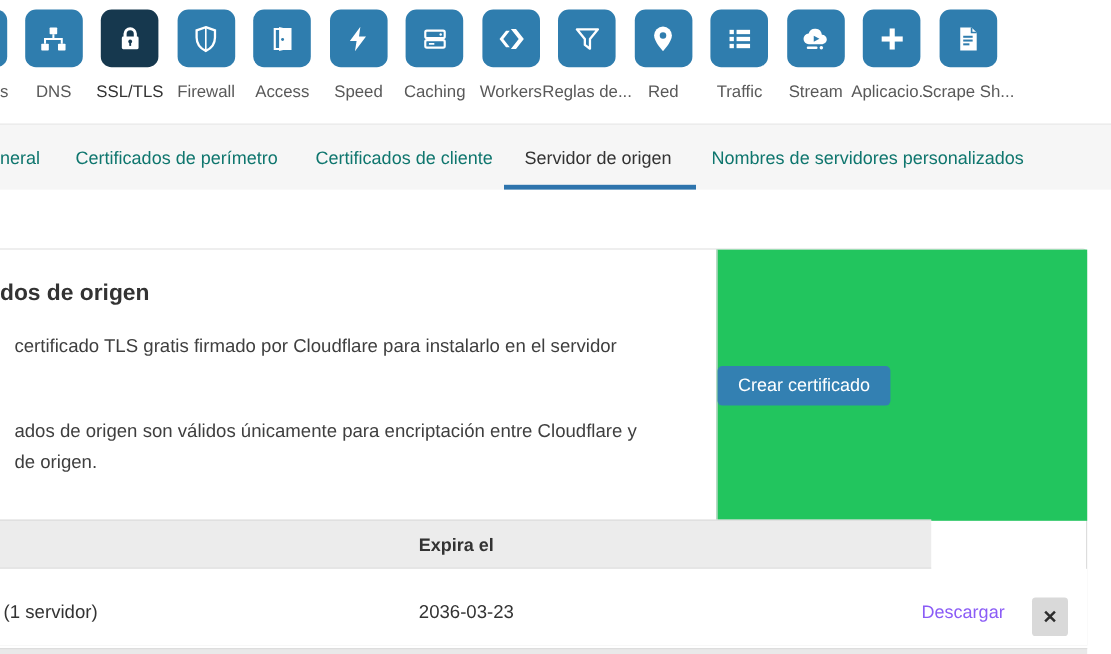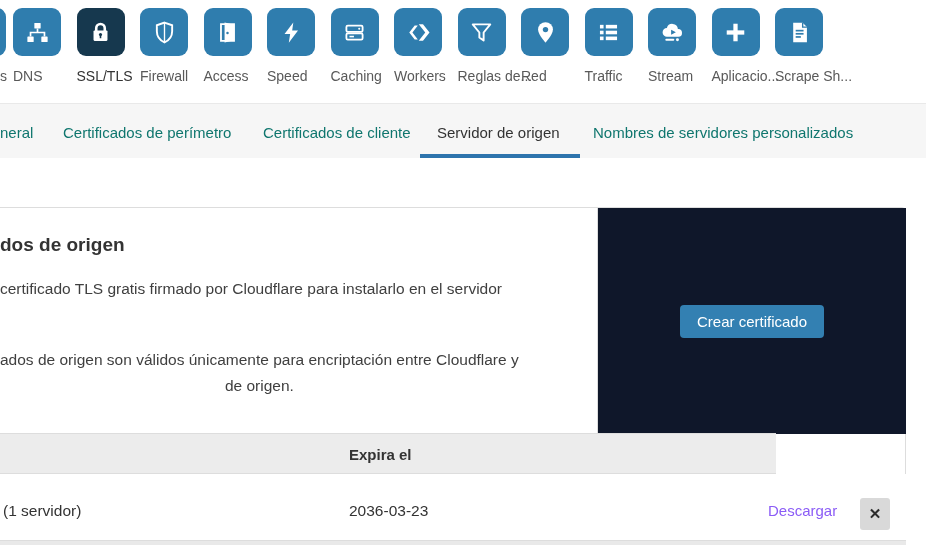--- a/index.html
+++ b/index.html
@@ -4,39 +4,39 @@
 <style>
   * { margin:0; padding:0; box-sizing:border-box; }
   html,body { width:926px; height:545px; }
   body {
     position:relative; overflow:hidden; background:#fff;
     font-family:"Liberation Sans", sans-serif; color:#333;
   }
   
   .toolbar { position:absolute; top:0; left:0; width:926px; height:96px; background:#fff; }
   .nav-strip { position:absolute; left:13px; top:0; display:flex; }
-  .nav-item { width:63.5px; padding-top:8px; display:flex; flex-direction:column; cursor:pointer; }
+  .nav-item { width:63.5px; padding-top:8px; display:flex; flex-direction:column; align-items:center; cursor:pointer; }
   .tile { width:48px; height:48px; border-radius:9px; background:#2f7dae; display:flex; align-items:center; justify-content:center; flex:0 0 auto; }
   .tile.dark { background:#16384e; }
   .tile svg { width:27px; height:27px; display:block; }
   .nav-label { margin-top:12px; font-size:14px; color:#595959; white-space:nowrap; line-height:16px; }
   .nav-item.active .nav-label { color:#333; font-weight:normal; }
   .partial-tile { position:absolute; left:-42px; top:8px; }
   .partial-label { position:absolute; left:0; top:68px; font-size:14px; color:#595959; }
   
   .tabbar { position:absolute; top:103px; left:0; width:926px; height:55px; background:#f6f6f6; border-top:1px solid #e9e9e9; }
   .tab { position:absolute; top:0; height:55px; line-height:57px; font-size:15px; color:#0f766e; white-space:nowrap; cursor:pointer; }
   .tab.active { color:#333; }
   .tab-underline { position:absolute; left:420px; bottom:0; width:160px; height:4px; background:#2e74ad; }
   
   .card { position:absolute; left:-12px; top:207px; width:918px; height:331px; background:#fff; border:1px solid #ddd; border-top-right-radius:4px; }
-  .panel { position:absolute; left:597px; top:208px; width:309px; height:226px; background:#0f172a; border-left:1px solid #ddd; display:flex; align-items:center; justify-content:center; }
+  .panel { position:absolute; left:597px; top:208px; width:309px; height:226px; background:#22c55e; border-left:1px solid #ddd; display:flex; align-items:center; justify-content:flex-start; }
   .btn-primary { background:#3380b2; color:#fff; border:none; border-radius:4px; font-family:inherit; font-size:15px; padding:8px 17px; cursor:pointer; }
   .h2 { position:absolute; left:0; top:234px; font-size:19px; font-weight:bold; color:#333; white-space:nowrap; }
-  .para { position:absolute; left:0; font-size:15.5px; color:#3f3f3f; line-height:25.5px; white-space:nowrap;text-align:center; }
+  .para { position:absolute; left:12px; font-size:15.5px; color:#3f3f3f; line-height:25.5px; white-space:nowrap; }
   .p1 { top:276px; } .p2 { top:347px; }
   
   .thead { position:absolute; left:0; top:433px; width:776px; height:41px; background:#ececec; border-top:1px solid #ddd; border-bottom:1px solid #ddd; }
   .th-expira { position:absolute; left:349px; top:0; line-height:41px; font-size:15px; font-weight:bold; color:#333; }
   .trow { position:absolute; left:0; top:474px; width:906px; height:64px; background:#fff; }
   .cell { position:absolute; top:28px; font-size:15.5px; color:#333; white-space:nowrap; }
   .cell-hosts { left:3px; }
   .cell-date { left:349px; }
   .link { left:768px; color:#8b5cf6; cursor:pointer; font-size:15px; }
   .x-btn { position:absolute; left:860px; top:24px; width:30px; height:32px; background:#d9d9d9; border:none; border-radius:3px; display:flex; align-items:center; justify-content:center; font-size:15px; font-weight:bold; color:#2d2d2d; cursor:pointer; font-family:inherit; }

